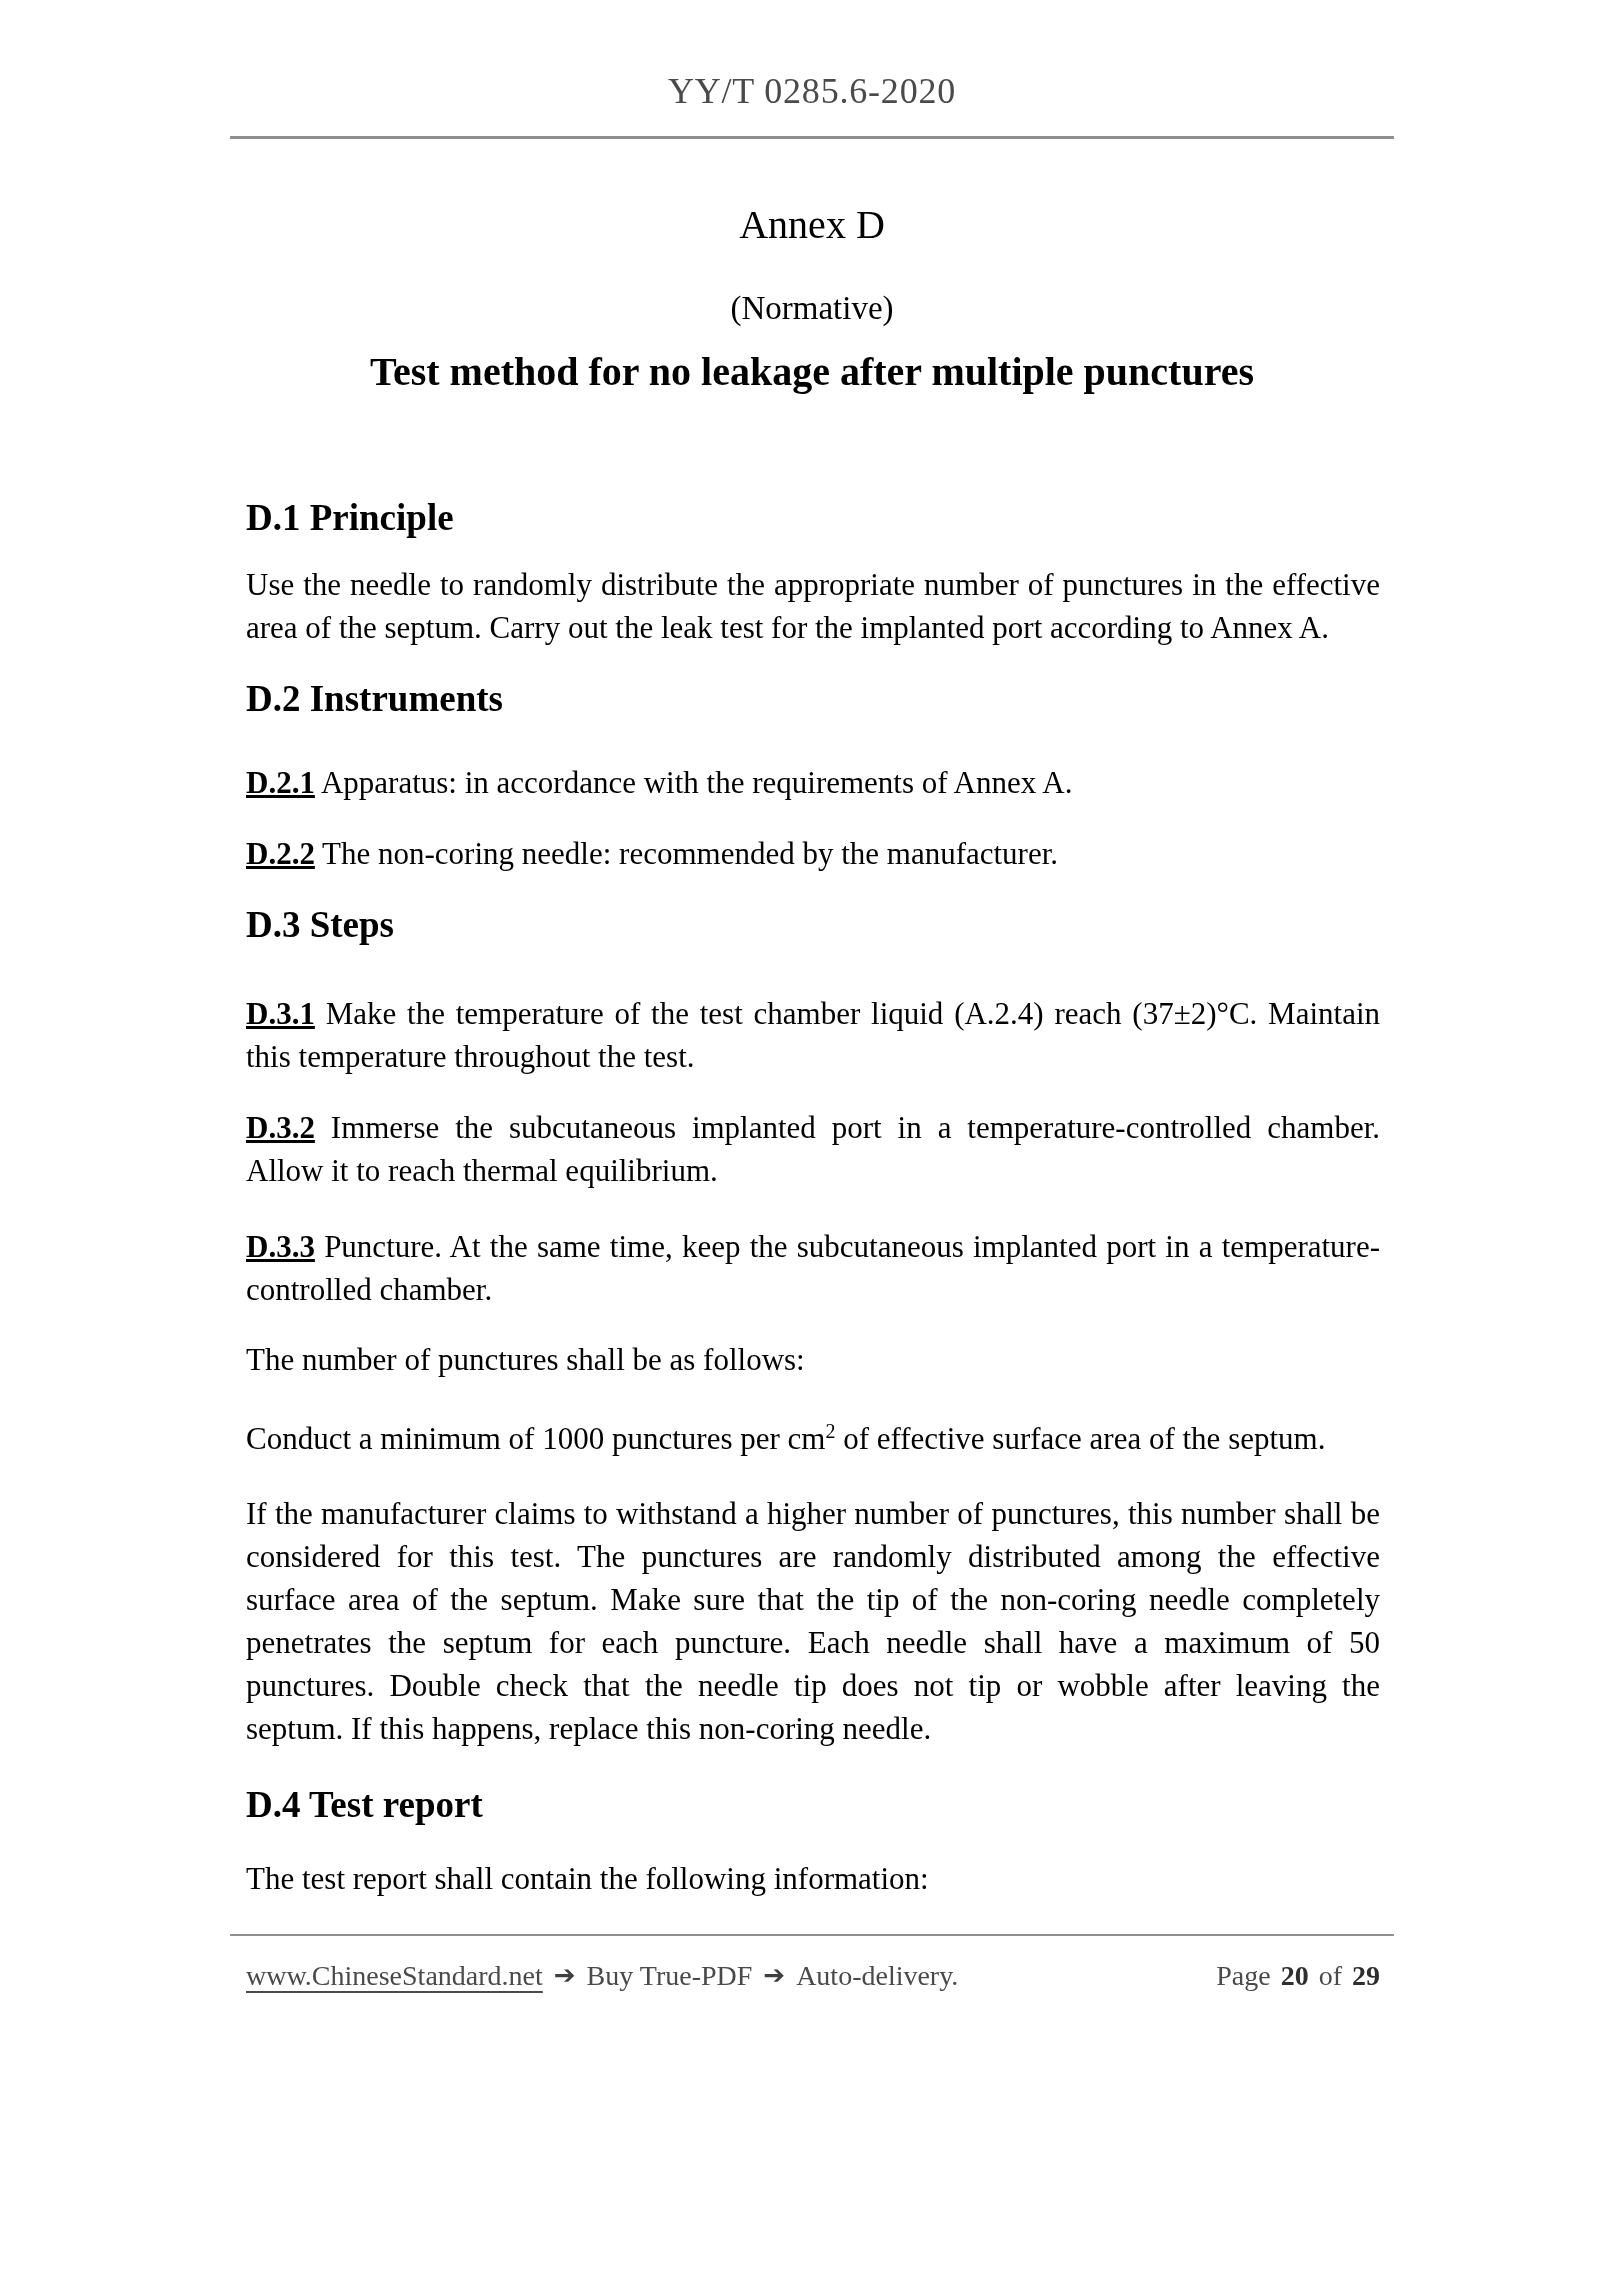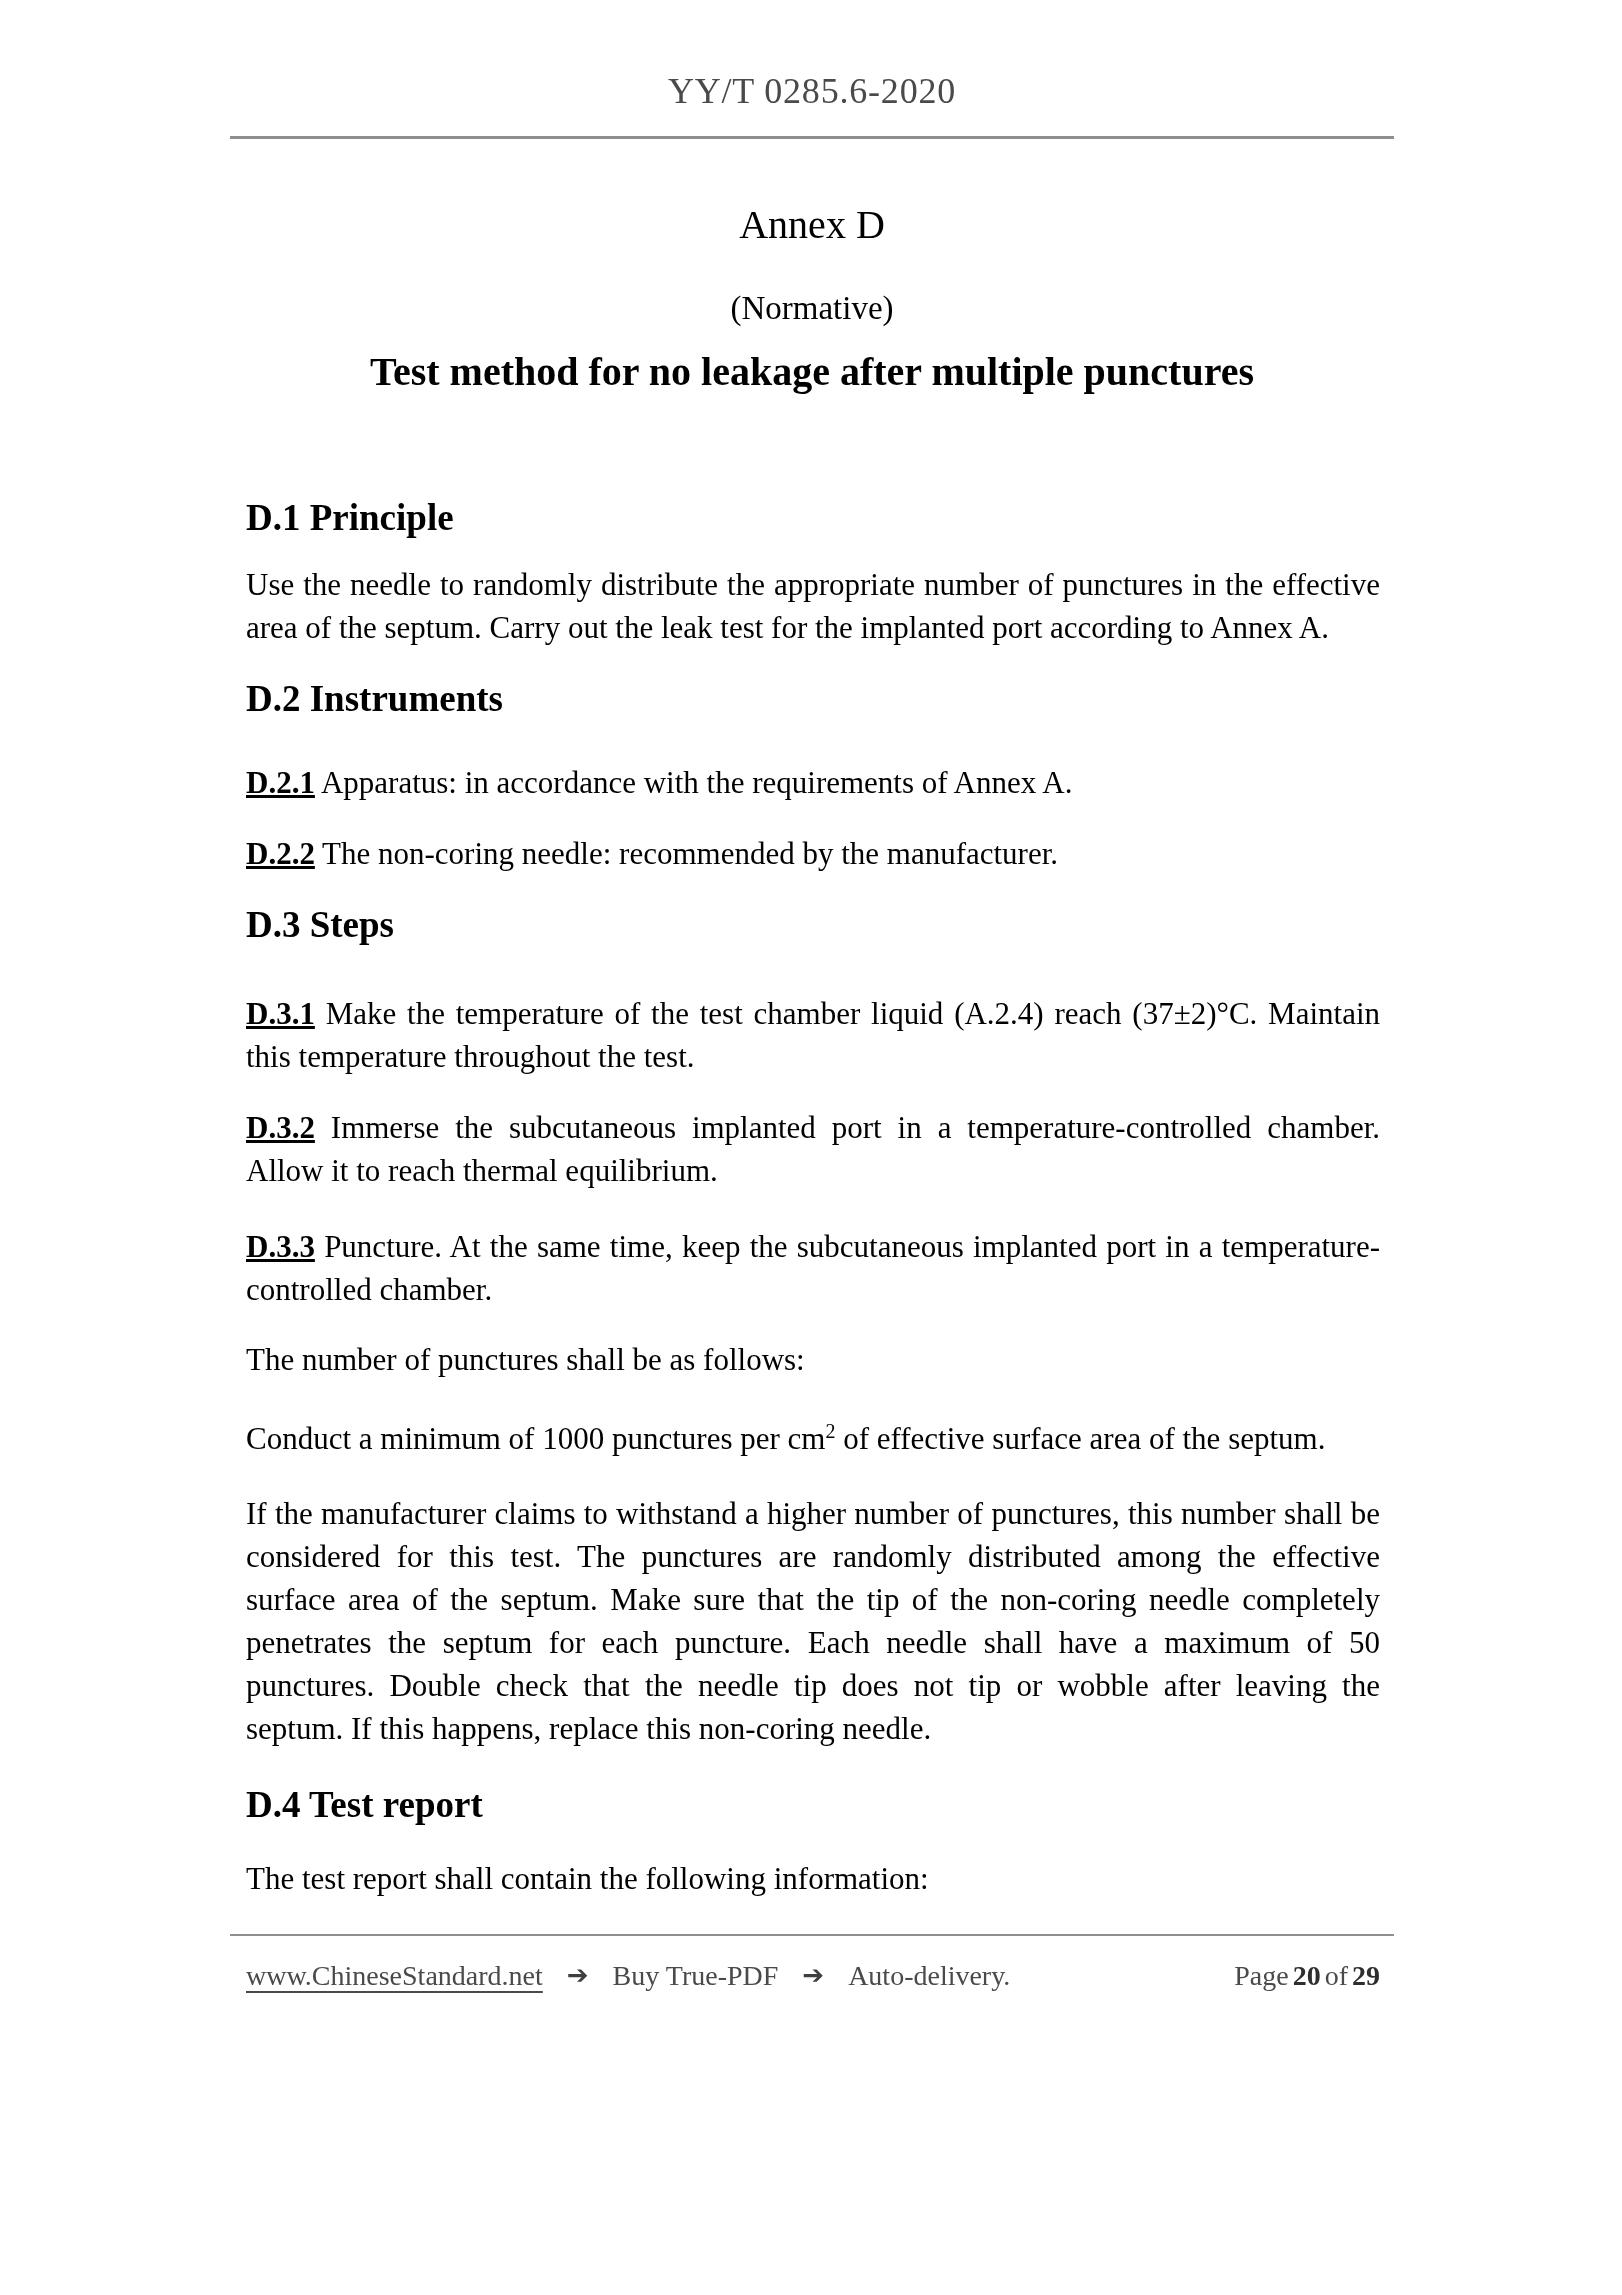--- a/index.html
+++ b/index.html
@@ -30,28 +30,28 @@
   .para b { font-weight:bold;text-decoration:underline; }
   sup.sq { font-size:20px; line-height:0; vertical-align:super; }
 
   .rule-bottom { margin-top:34px; }
   .footer-row {
     margin-top:21px;
     display:flex; justify-content:space-between; align-items:baseline;
     padding:0 14px 0 16px;
     font-size:28px; line-height:37px; color:#4a4a4a;
   }
-  .f-left { display:flex; align-items:center; gap:24px; }
+  .f-left { display:flex; align-items:center; gap:11px; }
   .f-link {
     color:#4a4a4a; text-decoration:underline;
     text-decoration-thickness:1.7px; text-underline-offset:5.8px;
     cursor:pointer;
   }
   .f-arrow { font-family:"DejaVu Sans",sans-serif; font-size:26px; color:#3f3f3f; }
-  .f-right { display:flex; align-items:baseline; gap:4px; }
+  .f-right { display:flex; align-items:baseline; gap:10px; }
   .pg-num { font-weight:bold; color:#2e2e2e; }
 </style>
 </head>
 <body>
 
 <div class="page">
   <div class="content">
 
     <div class="header-code">YY/T 0285.6-2020</div>
     <div class="rule rule-top"></div>

